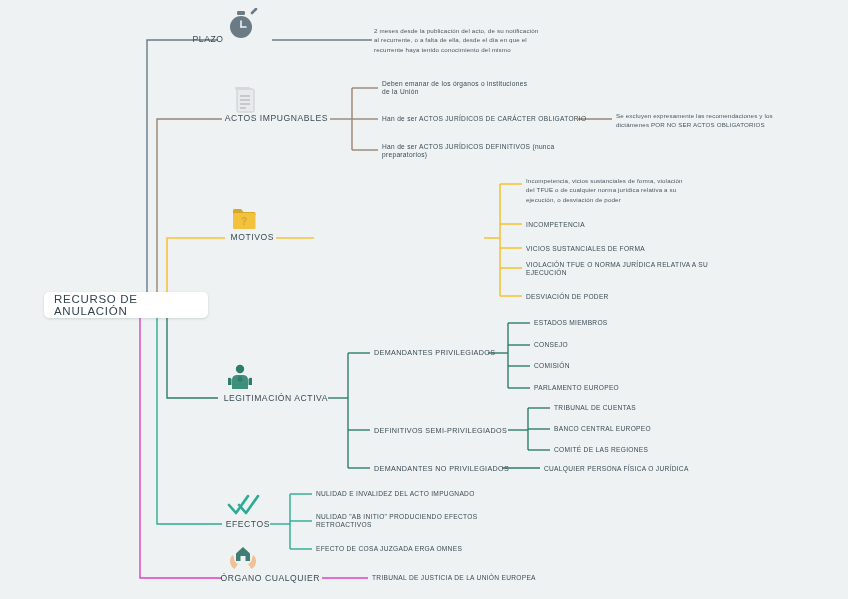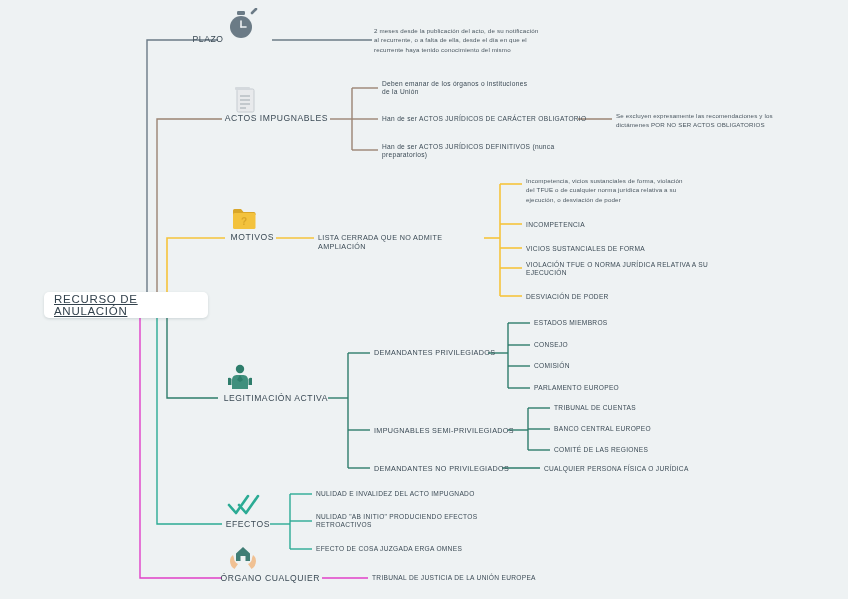--- a/index.html
+++ b/index.html
@@ -34,21 +34,20 @@
     background: #ffffff;
     border-radius: 5px;
     box-shadow: 0 1px 3px rgba(40,60,70,0.16);
     display: flex;
     align-items: center;
     justify-content: center;
     font-size: 11.5px;
     letter-spacing: 0.7px;
     color: #33424d;
     padding: 0 10px;
-    text-decoration: underline;
   }
   .branch-label {
     font-size: 8.6px;
     letter-spacing: 0.55px;
     color: #3b4a55;
     text-align: right;
   }
   .mid-label {
     font-size: 7.2px;
     letter-spacing: 0.35px;
@@ -165,21 +164,20 @@
 preparatorios)</div>
 
   <div class="icon-holder" style="left:228px; top:207px;">
     <svg width="34" height="28" viewBox="0 0 34 28">
       <path d="M5 6 L5 3.5 Q5 2 6.5 2 L13 2 L15.5 5 L26 5 Q27.5 5 27.5 6.5 L27.5 8 L5 8 Z" fill="#d9a629"></path>
       <rect x="5" y="6" width="22.5" height="16" rx="1.6" fill="#f3c23d"></rect>
       <text x="16" y="18" text-anchor="middle" font-size="10" font-family="Liberation Sans, sans-serif" fill="#d9a629" font-weight="bold">?</text>
     </svg>
   </div>
   <div class="node branch-label" style="left:164px; top:232px; width:110px;">MOTIVOS</div>
-  <div class="node mid-label" style="left:318px; top:233px; width:170px;">LISTA CERRADA QUE NO ADMITE AMPLIACIÓN</div>
   <div class="node note-label" style="left:526px; top:176px; width:212px;">Incompetencia, vicios sustanciales de forma, violación
 del TFUE o de cualquier norma jurídica relativa a su
 ejecución, o desviación de poder</div>
   <div class="node leaf-label" style="left:526px; top:221px; width:190px;">INCOMPETENCIA</div>
   <div class="node leaf-label" style="left:526px; top:245px; width:190px;">VICIOS SUSTANCIALES DE FORMA</div>
   <div class="node leaf-label" style="left:526px; top:261px; width:200px;">VIOLACIÓN TFUE O NORMA JURÍDICA RELATIVA A SU
 EJECUCIÓN</div>
   <div class="node leaf-label" style="left:526px; top:293px; width:190px;">DESVIACIÓN DE PODER</div>
 
   <div class="icon-holder" style="left:224px; top:363px;">
@@ -190,21 +188,21 @@
       <path d="M4 15 Q6 14 7.5 16 L7.5 22 L4 22 Z" fill="#2e7d6b"></path>
       <path d="M28 15 Q26 14 24.5 16 L24.5 22 L28 22 Z" fill="#2e7d6b"></path>
     </svg>
   </div>
   <div class="node branch-label" style="left:188px; top:393px; width:140px;text-align:right;">LEGITIMACIÓN ACTIVA</div>
   <div class="node mid-label" style="left:374px; top:348px; width:140px;">DEMANDANTES PRIVILEGIADOS</div>
   <div class="node leaf-label" style="left:534px; top:319px; width:150px;">ESTADOS MIEMBROS</div>
   <div class="node leaf-label" style="left:534px; top:341px; width:150px;">CONSEJO</div>
   <div class="node leaf-label" style="left:534px; top:362px; width:150px;">COMISIÓN</div>
   <div class="node leaf-label" style="left:534px; top:384px; width:150px;">PARLAMENTO EUROPEO</div>
-  <div class="node mid-label" style="left:374px; top:426px; width:150px;">IMPUGNABLES SEMI-PRIVILEGIADOS</div>
+  <div class="node mid-label" style="left:374px; top:426px; width:150px;">DEFINITIVOS SEMI-PRIVILEGIADOS</div>
   <div class="node leaf-label" style="left:554px; top:404px; width:150px;">TRIBUNAL DE CUENTAS</div>
   <div class="node leaf-label" style="left:554px; top:425px; width:150px;">BANCO CENTRAL EUROPEO</div>
   <div class="node leaf-label" style="left:554px; top:446px; width:150px;">COMITÉ DE LAS REGIONES</div>
   <div class="node mid-label" style="left:374px; top:464px; width:140px;">DEMANDANTES NO PRIVILEGIADOS</div>
   <div class="node leaf-label" style="left:544px; top:465px; width:190px;">CUALQUIER PERSONA FÍSICA O JURÍDICA</div>
 
   <div class="icon-holder" style="left:226px; top:493px;">
     <svg width="36" height="26" viewBox="0 0 36 26">
       <path d="M3 12 L10 20 L22 3" stroke="#2bab94" stroke-width="2.6" fill="none" stroke-linecap="round" stroke-linejoin="round"></path>
       <path d="M13 12 L20 20 L32 3" stroke="#2bab94" stroke-width="2.6" fill="none" stroke-linecap="round" stroke-linejoin="round"></path>

